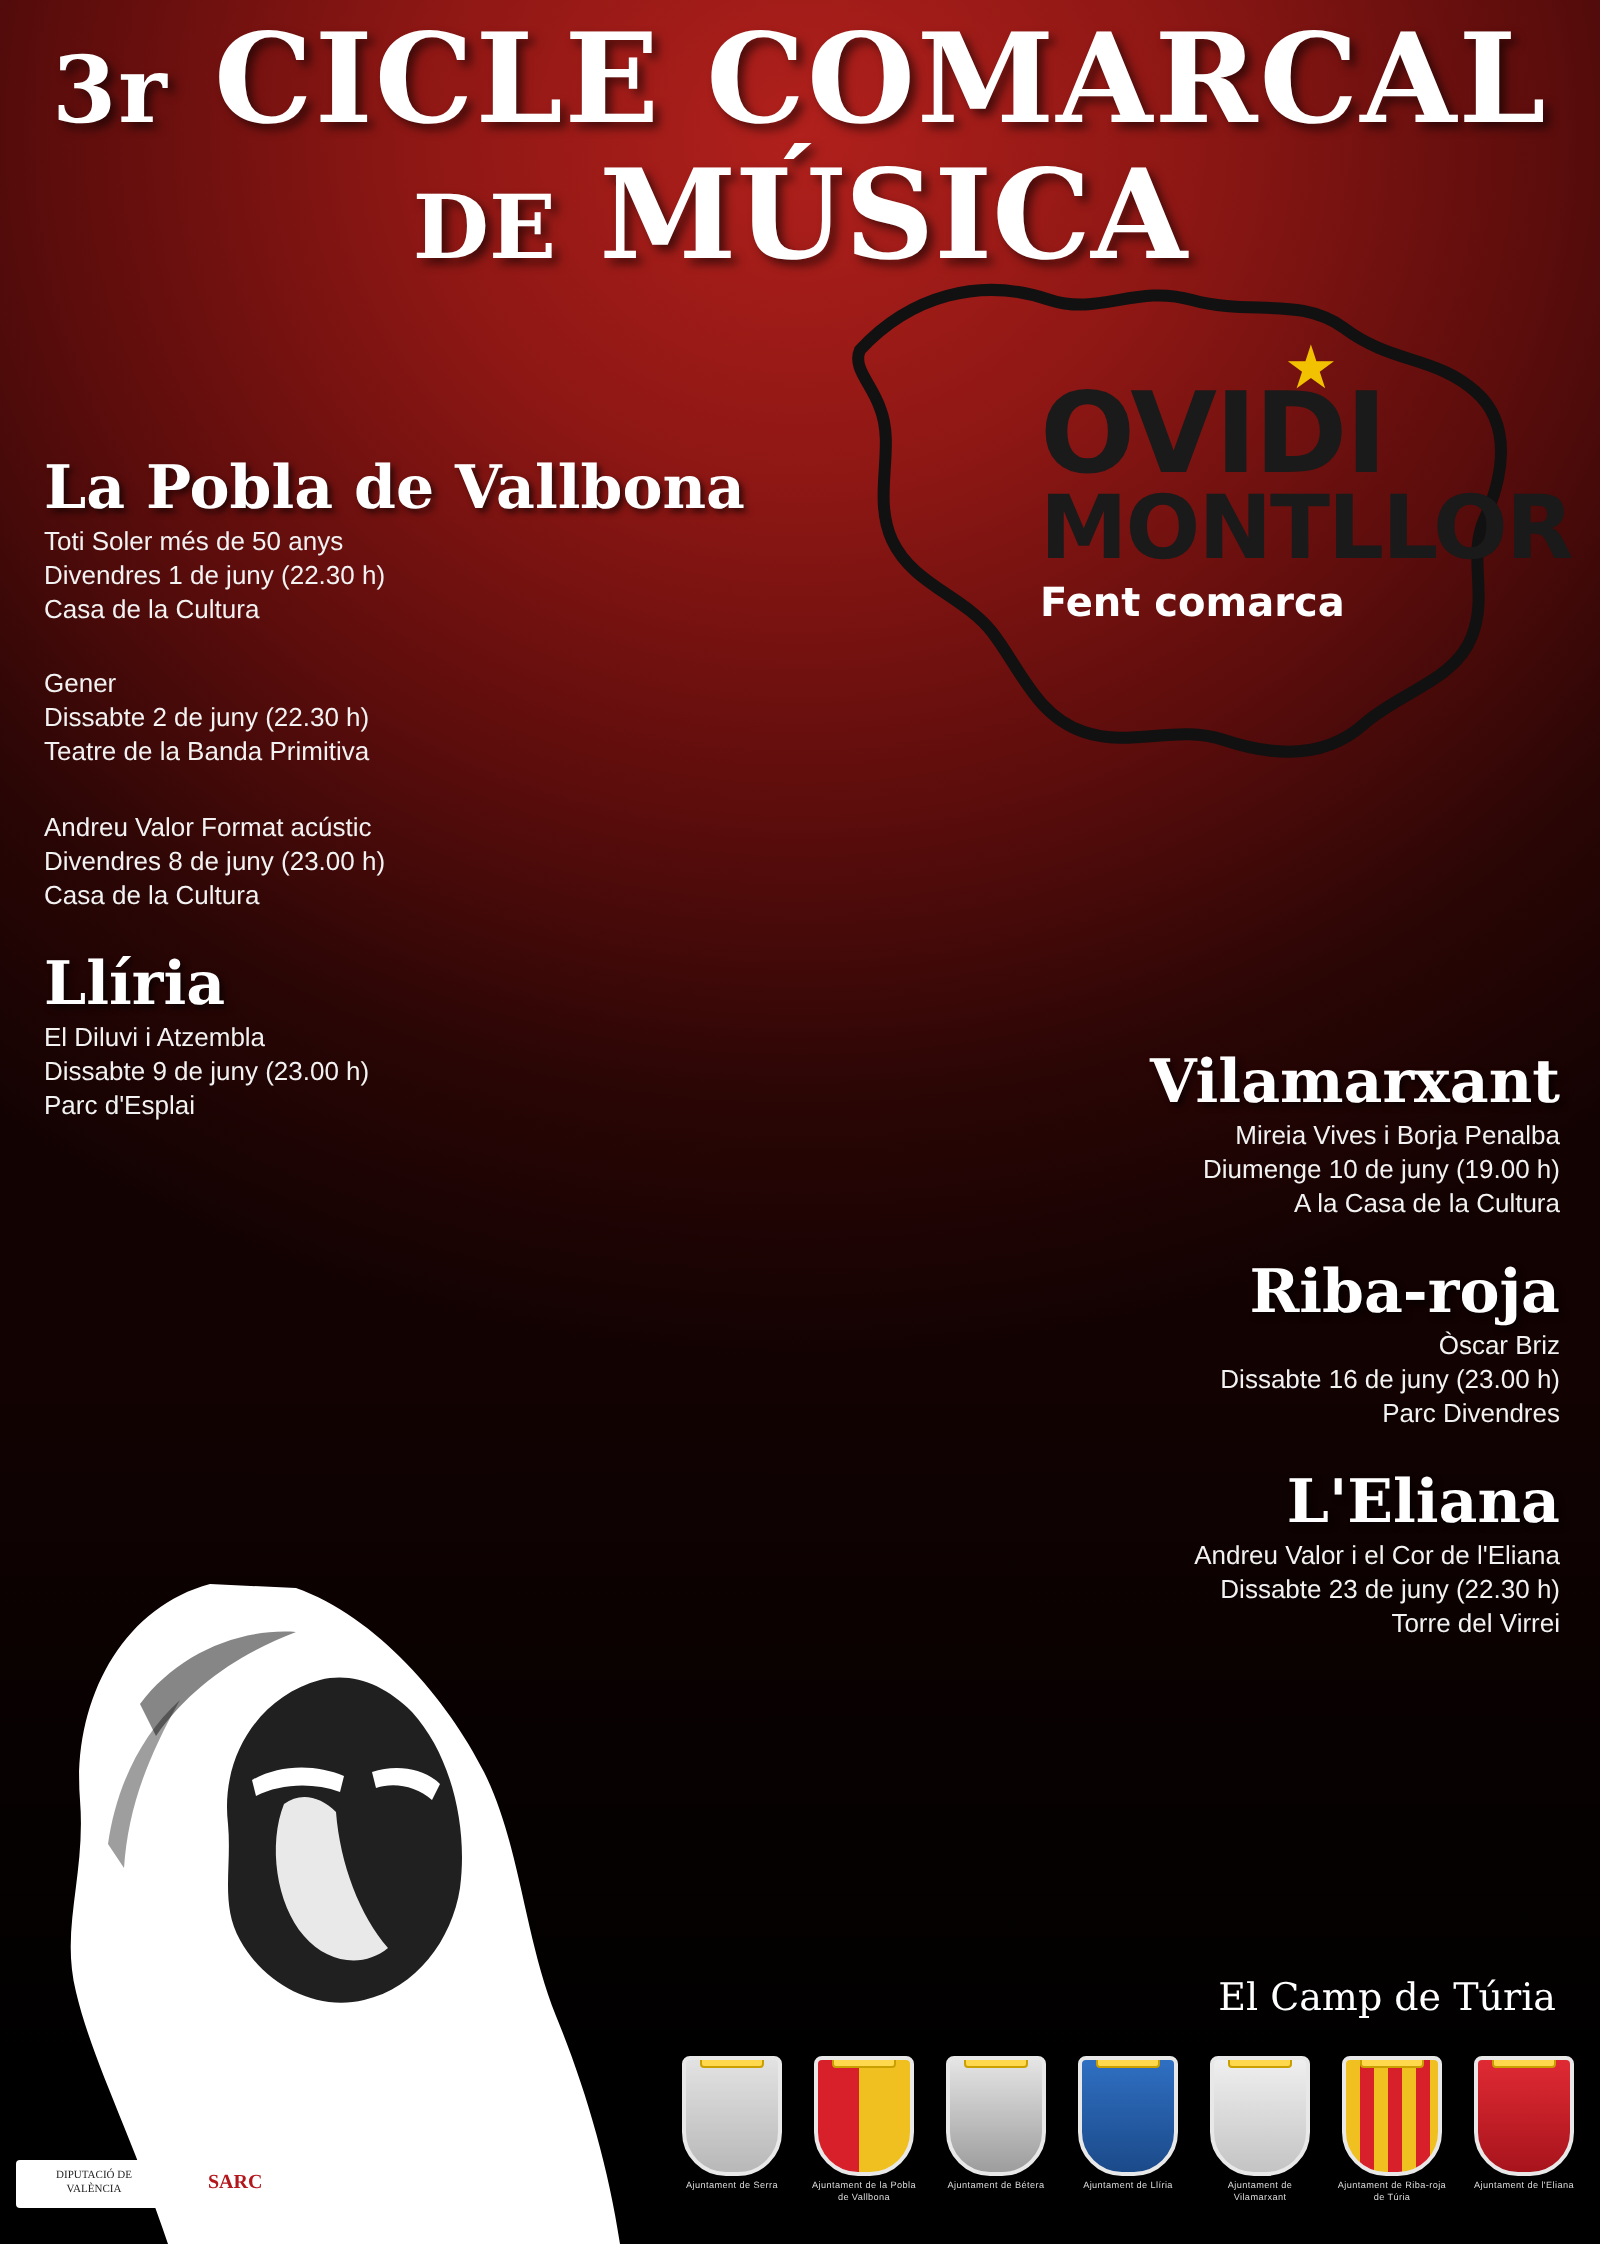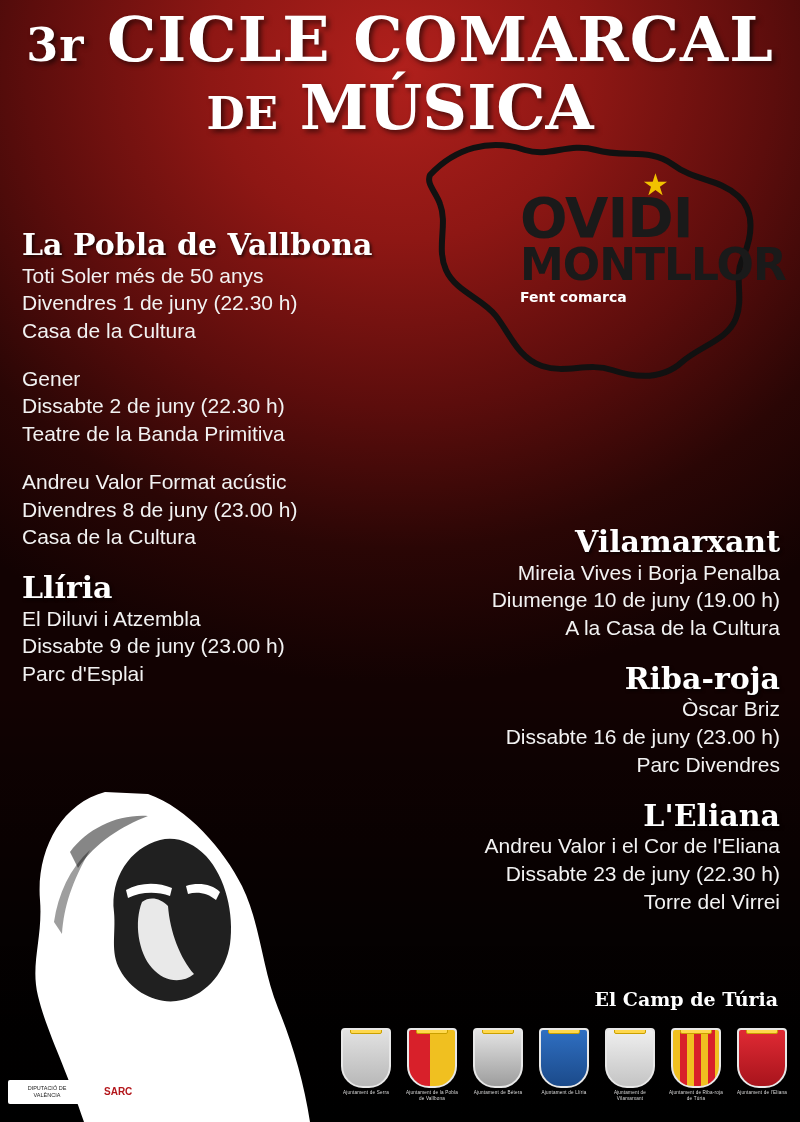--- a/index.html
+++ b/index.html
@@ -77,21 +77,21 @@
     line-height: 0.92;
     color: #1a1a1a;
   }
   .ovidi-2 {
     font-size: 44px;
     letter-spacing: -1px;
     line-height: 0.95;
     color: #1a1a1a;
   }
   .ovidi-3 {
-    font-size: 14px;
+    font-size: 20px;
     color: #fff;
     margin-top: 4px;
     letter-spacing: 0px;
   }
   .star {
     position: absolute;
     top: -22px; left: 122px;
     color: #f2c200;
     font-size: 30px;
     line-height: 1;
@@ -110,36 +110,36 @@
   .event-town {
     color: #fff;
     font-family: "DejaVu Serif", serif;
     font-weight: bold;
     font-size: 30px;
     line-height: 1.12;
     text-shadow: 2px 2px 3px rgba(0,0,0,0.6);
   }
   .event-line {
     color: #f2f2f2;
-    font-size: 21px;
+    font-size: 13px;
     line-height: 1.32;
     font-family: "Liberation Sans", sans-serif;
   }
 
   
   .face {
     left: 10px; bottom: 0; width: 320px; height: 340px;
   }
 
   
   .footer-text {
     right: 22px; top: 988px;
     color: #fff;
     font-family: "DejaVu Serif", serif;
-    font-weight: bold;
+    font-weight: normal;
     font-size: 19px;
     text-align: right;
   }
   .crests {
     left: 285px; top: 1028px;
     width: 505px;
     display: flex;
     justify-content: flex-end;
     gap: 10px;
   }
@@ -169,20 +169,21 @@
     font-size: 4.6px;
     line-height: 1.25;
     margin-top: 2px;
     letter-spacing: 0.2px;
   }
   .sponsors {
     left: 8px; top: 1080px;
     display: flex;
     align-items: center;
     gap: 10px;
+    font-family: Liberation Serif, serif;
   }
   .sponsor-box {
     background: #fff;
     color: #222;
     font-size: 5.5px;
     line-height: 1.2;
     padding: 5px 6px;
     border-radius: 2px;
     text-align: center;
     max-width: 66px;

